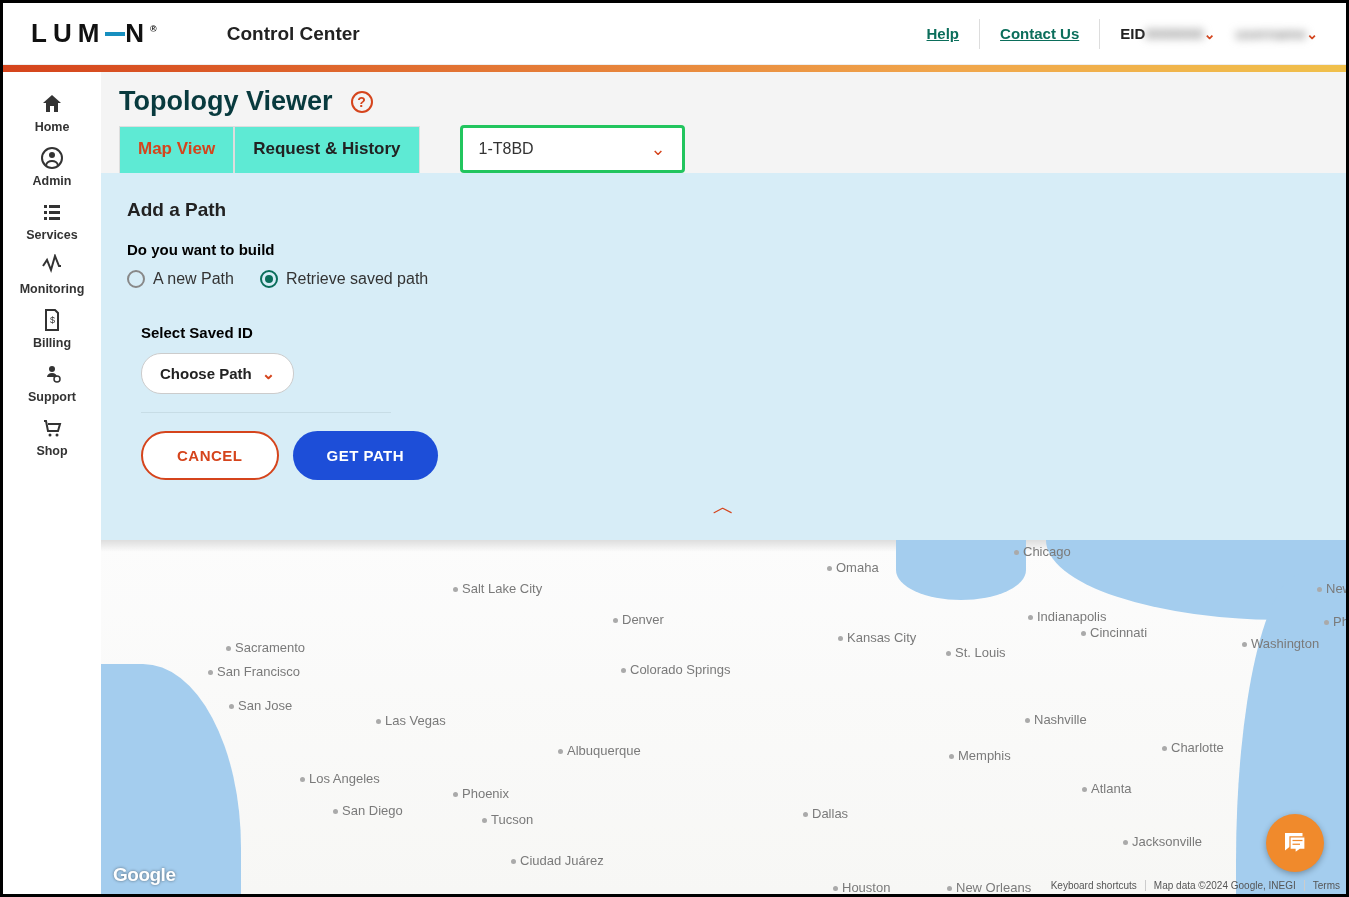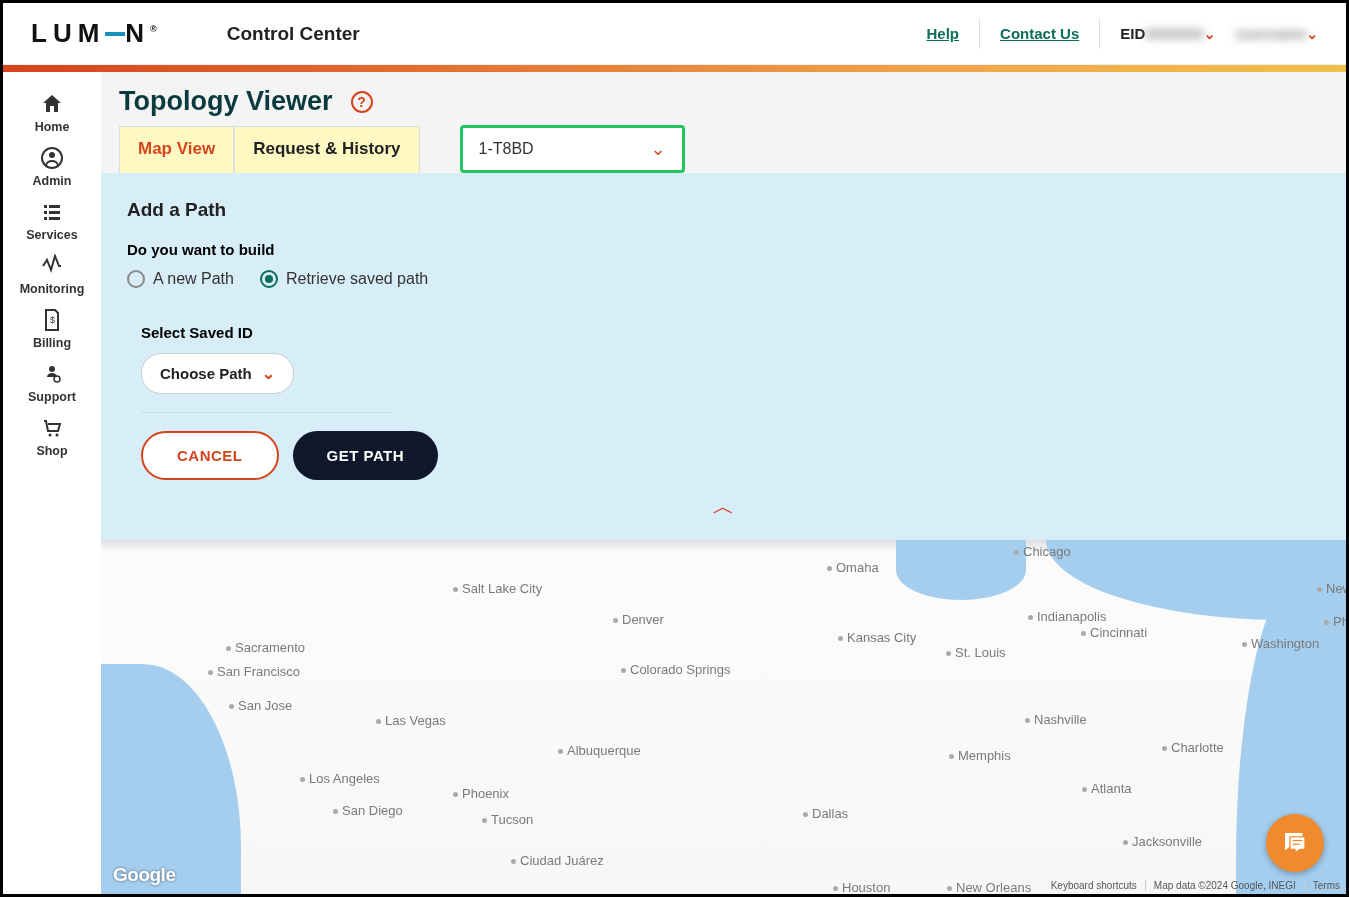--- a/index.html
+++ b/index.html
@@ -29,21 +29,21 @@
   .side-item span.lbl { font-size: 12.5px; font-weight: 600; }
   .side-item svg { width: 24px; height: 24px; fill: #333; }
 
   
   .main { flex: 1; background: #f4f4f4; display: flex; flex-direction: column; position: relative; }
   .page-title-row { display: flex; align-items: center; gap: 18px; padding: 14px 18px 8px; }
   .page-title { font-size: 27px; font-weight: 800; color: #083a3e; }
   .help-circle { width: 22px; height: 22px; border: 2px solid #d5441c; border-radius: 50%; color: #d5441c; display: flex; align-items: center; justify-content: center; font-weight: 800; font-size: 14px; cursor: pointer; }
 
   .tabs-row { display: flex; align-items: center; padding: 0 18px 0; gap: 0; border-bottom: 0; }
-  .tab { padding: 12px 18px 14px; font-size: 17px; font-weight: 800; cursor: pointer; background: #fef9c3; border-top: 1px solid #ddd; border-left: 1px solid #ddd; border-right: 1px solid #ddd; }
+  .tab { padding: 12px 18px 14px; font-size: 17px; font-weight: 800; cursor: pointer; background: #5eead4; border-top: 1px solid #ddd; border-left: 1px solid #ddd; border-right: 1px solid #ddd; }
   .tab.inactive { color: #222; }
   .tab.active { color: #d5441c; border-bottom: 3px solid #d5441c; margin-bottom: -3px; }
   .select-box { margin-left: 40px; display: flex; align-items: center; justify-content: space-between; gap: 12px; background: #fff; border: 3px solid #22c55e; border-radius: 4px; padding: 10px 16px; width: 225px; font-size: 16px; color: #333; cursor: pointer; }
 
   
   .panel { background: #d7edf7; margin: 0; padding: 26px 26px 6px; flex: 0 0 auto; }
   .panel h3 { font-size: 19px; font-weight: 800; color: #222; margin-bottom: 20px; }
   .q-label { font-size: 15px; font-weight: 700; margin-bottom: 12px; }
   .radios { display: flex; gap: 26px; align-items: center; margin-bottom: 36px; }
   .radio { display: flex; align-items: center; gap: 8px; font-size: 16px; color: #333; cursor: pointer; }
@@ -51,21 +51,21 @@
   .radio .dot.sel { border-color: #0b6e5b; }
   .radio .dot.sel::after { content: ""; position: absolute; inset: 3px; background: #0b6e5b; border-radius: 50%; }
 
   .field-label { font-size: 15px; font-weight: 700; margin-bottom: 12px; margin-left: 14px; }
   .choose-path { display: inline-flex; align-items: center; gap: 10px; background: #fff; border: 1px solid #ccc; border-radius: 20px; padding: 10px 18px; font-size: 15px; font-weight: 700; color: #222; margin-left: 14px; cursor: pointer; }
   .divider-thin { height: 1px; background: #c7dde6; margin: 18px 14px; width: 250px; }
 
   .btn-row { display: flex; gap: 14px; margin-left: 14px; margin-bottom: 6px; }
   .btn { border-radius: 26px; padding: 14px 34px; font-size: 15px; font-weight: 800; cursor: pointer; border: none; letter-spacing: 0.5px; }
   .btn-outline { background: #fff; border: 2px solid #d5441c; color: #d5441c; }
-  .btn-solid { background: #0f172a; color: #fff; }
+  .btn-solid { background: #1d4ed8; color: #fff; }
 
   .collapse-row { text-align: center; padding: 6px 0 12px; }
   .collapse-row .chev-up { color: #d5441c; font-size: 22px; cursor: pointer; display: inline-block; }
 
   
   .map { flex: 1; position: relative; background: linear-gradient(#fcfcfc, #f7f7f5); overflow: hidden; }
   .map::before { content: ""; position: absolute; left: 0; right: 0; top: 0; height: 12px; background: linear-gradient(rgba(0,0,0,0.12), transparent); }
   .water-left { position: absolute; left: 0; bottom: 0; width: 140px; height: 230px; background: #a4cdee; border-top-right-radius: 70% 80%; }
   .water-right { position: absolute; right: 0; bottom: 0; width: 110px; height: 320px; background: #a4cdee; border-top-left-radius: 60% 90%; }
   .water-top-right { position: absolute; right: 0; top: 0; width: 300px; height: 80px; background: #a4cdee; border-bottom-left-radius: 80% 100%; }

